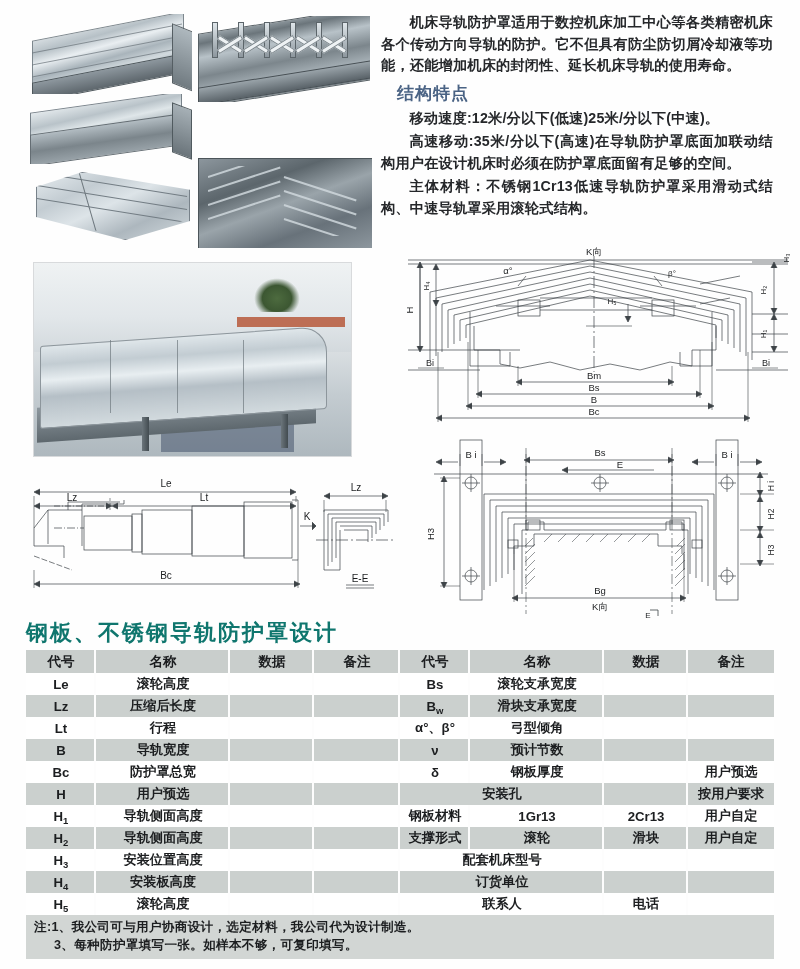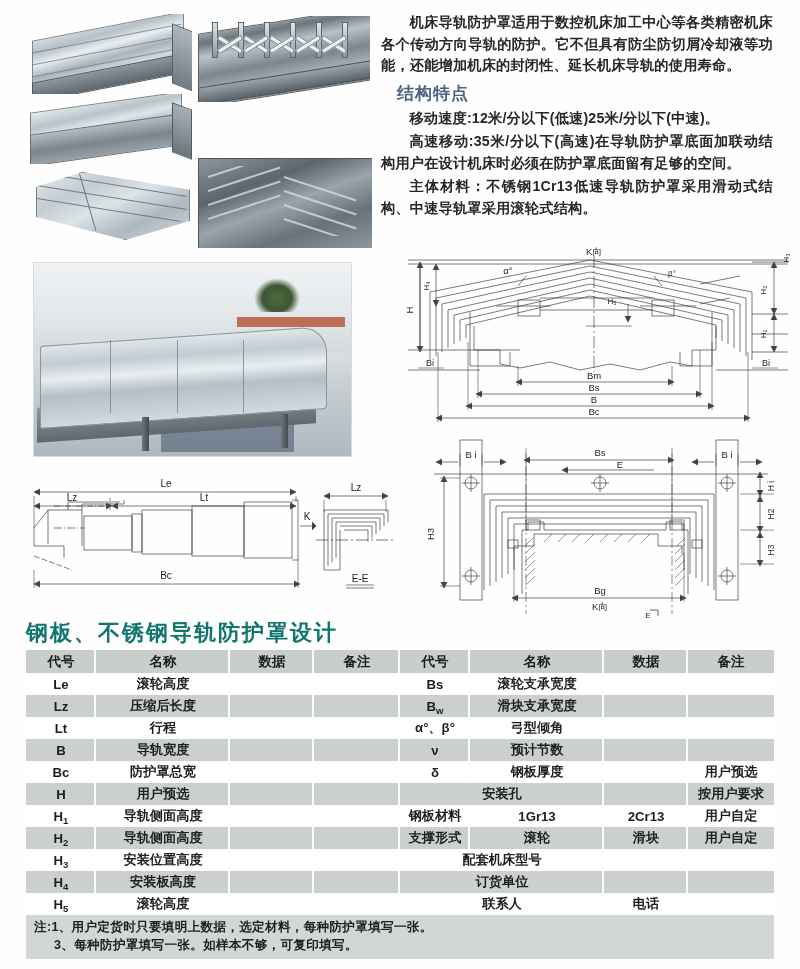--- a/index.html
+++ b/index.html
@@ -689,17 +689,17 @@
             <td></td>
             <td colspan="2">联系人</td>
             <td>电话</td>
             <td></td>
           </tr>
         </tbody>
     </table>
   </div>
 
   <div class="notes">
-    <div class="n1">注:1、用户定货时只要填明上数据，选定材料，每种防护罩填写一张。</div>
+    <div class="n1">注:1、我公司可与用户协商设计，选定材料，我公司代为设计制造。</div>
     <div class="n3">3、每种防护罩填写一张。如样本不够，可复印填写。</div>
   </div>
 
 </div>
 
 </body></html>

